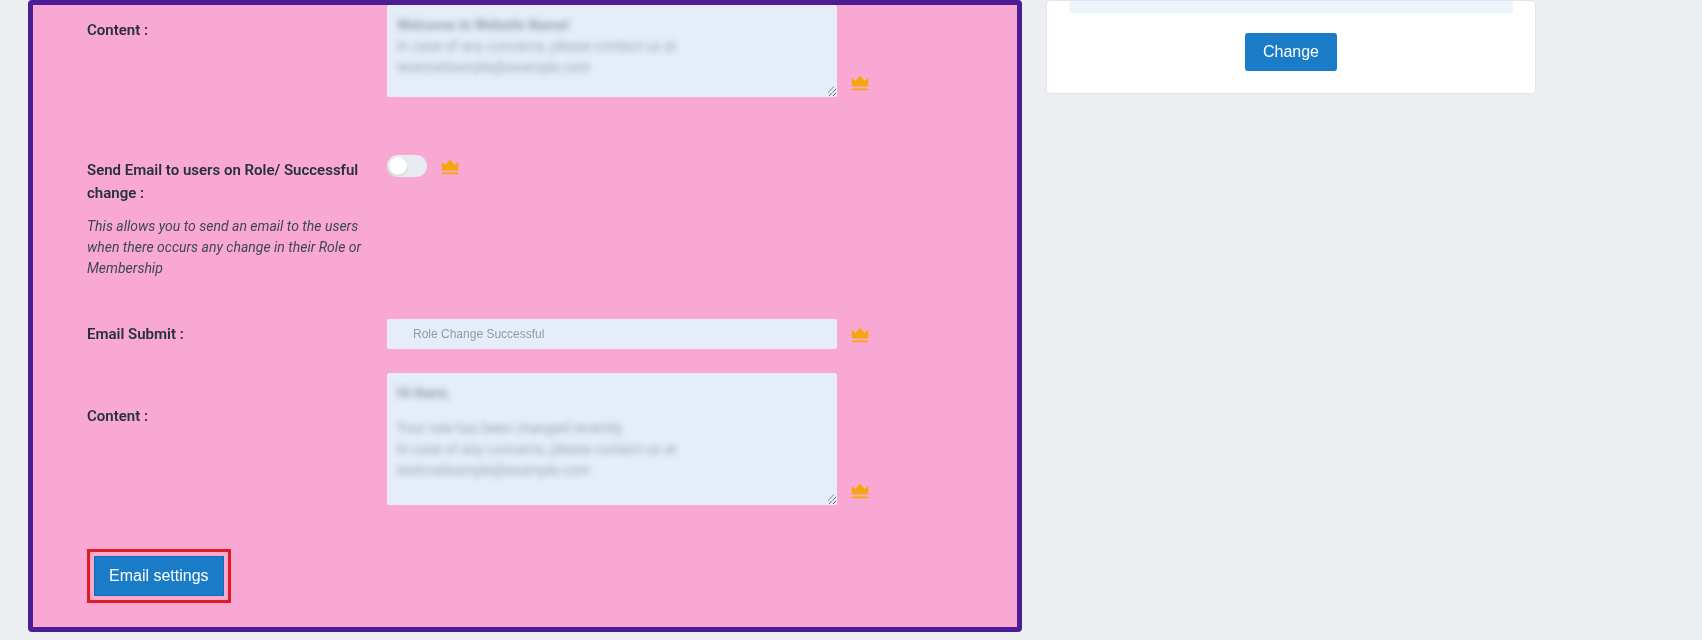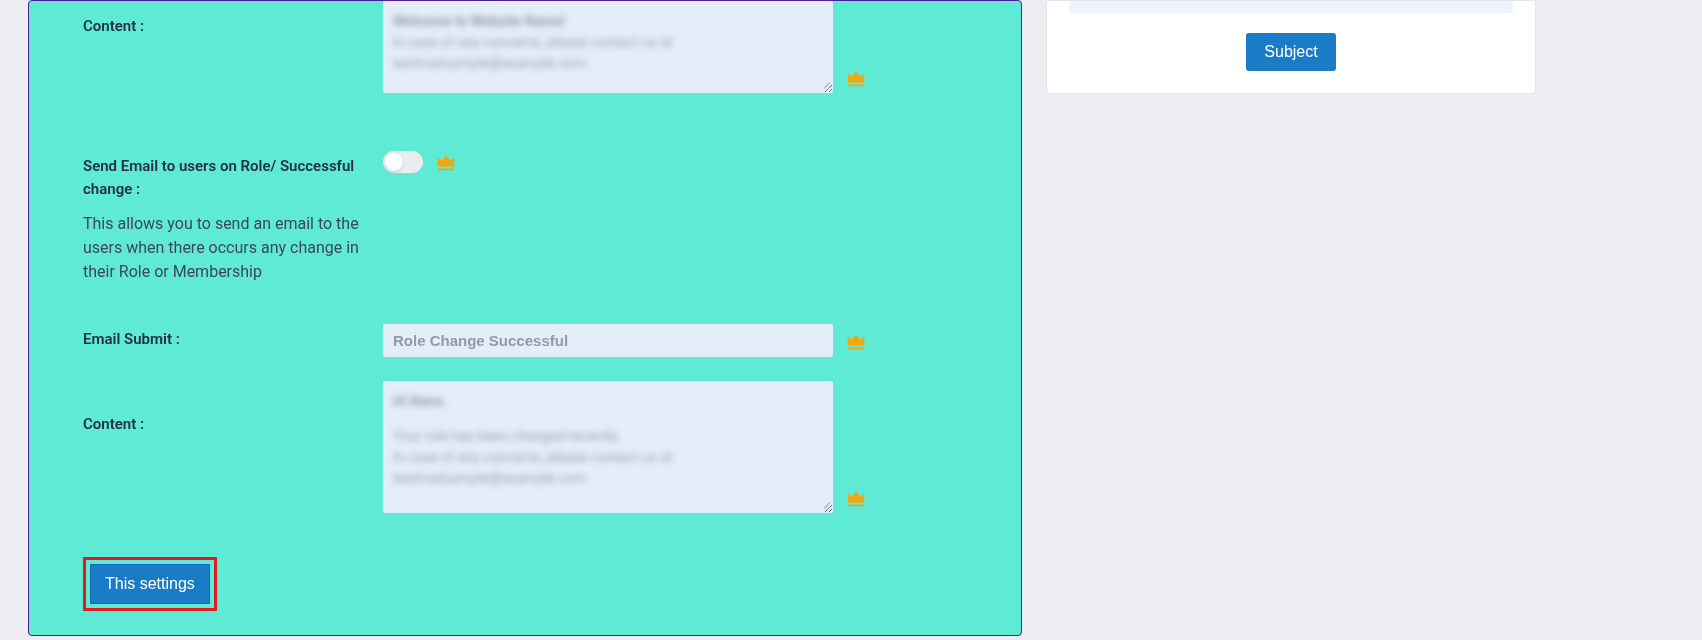--- a/index.html
+++ b/index.html
@@ -12,22 +12,22 @@
     overflow: hidden;
     position: relative;
   }
   .page {
     display: flex;
     align-items: flex-start;
     gap: 24px;
     padding: 0 28px 0 28px;
   }
   .main-card {
-    background: #5eead4;
-    border: 1px solid #4c1d95;
+    background: #f9a8d4;
+    border: 5px solid #4c1d95;
     border-radius: 4px;
     width: 994px;
     min-height: 585px;
     padding: 0 30px 24px 54px;
     position: relative;
   }
   .side-card {
     background: #fff;
     border: 1px solid #e2e5ea;
     border-radius: 4px;
@@ -62,21 +62,22 @@
     flex-shrink: 0;
     padding-top: 4px;
   }
   .label-col .label {
     font-weight: 600;
     font-size: 15px;
     line-height: 1.5;
     color: #26313f;
   }
   .label-col .desc {
-    font-size: 16px;
+    font-style: italic;
+    font-size: 14px;
     line-height: 1.5;
     color: #3c4856;
     margin-top: 12px;
     max-width: 280px;
   }
   .field-col {
     width: 450px;
     flex-shrink: 0;
   }
   .crown-col {
@@ -85,25 +86,24 @@
     display: flex;
     align-items: flex-end;
     padding-left: 12px;
   }
   .crown-col.bottom { align-self: flex-end; margin-bottom: 4px; }
   .crown-col.center { align-self: center; }
   .input-blue {
     background: #e5edf9;
     border: none;
     width: 100%;
-    font-size: 15px;
+    font-size: 12px;
     color: #8f9baa;
-    padding: 8px 10px;
+    padding: 8px 26px;
     border-radius: 2px;
-    font-weight: bold;
   }
   .textarea-blue {
     background: #e5edf9;
     border: none;
     width: 100%;
     min-height: 92px;
     font-size: 15px;
     color: #b6bfca;
     padding: 10px 10px 10px 10px;
     border-radius: 2px;
@@ -277,24 +277,24 @@
         <span class="crown">
           <svg viewBox="0 0 24 24">
               <path fill="#f5a60b" d="M3 7l4 4 5-6 5 6 4-4v10H3V7zm0 12h18v2H3v-2z"></path>
             </svg>
         </span>
       </div>
     </div>
 
     
     <div class="save-wrap">
-      <button class="save-btn">This settings</button>
+      <button class="save-btn">Email settings</button>
     </div>
 
   </div>
 
   <div class="side-card">
     <div class="side-blank"></div>
     <div class="submit-wrap">
-      <button class="btn">Subject</button>
+      <button class="btn">Change</button>
     </div>
   </div>
 </div>
 
 </body></html>

